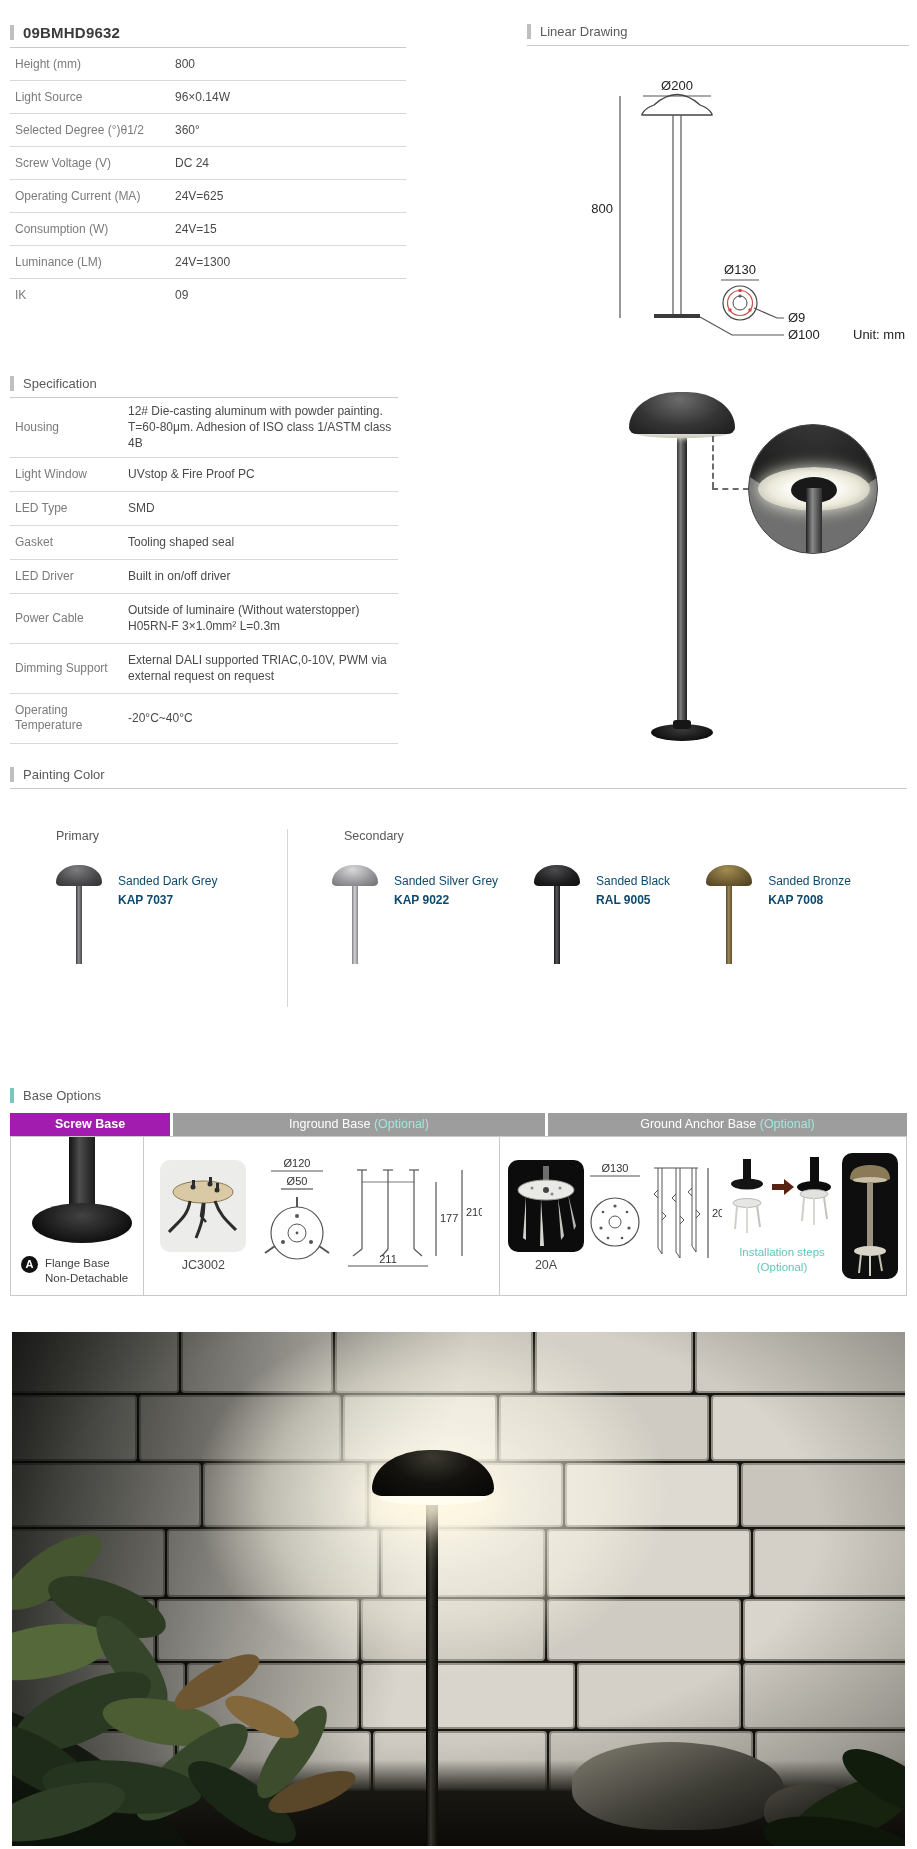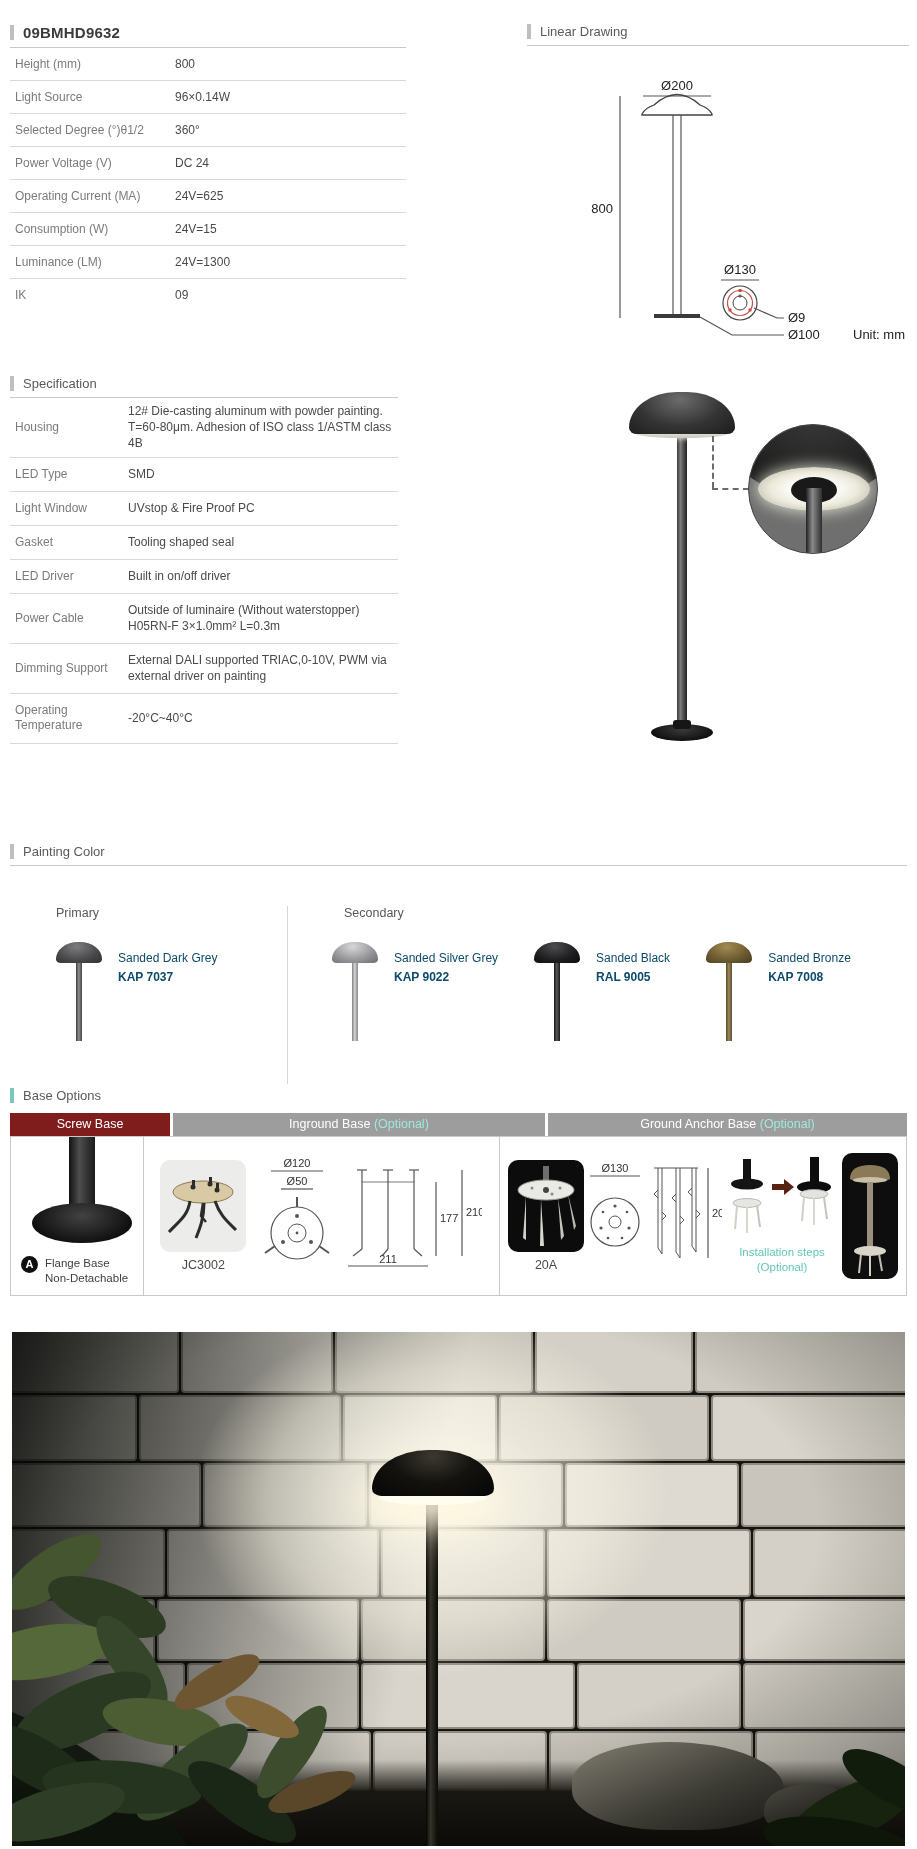--- a/index.html
+++ b/index.html
@@ -20,21 +20,21 @@
   .kv-label { width:160px; flex:none; color:#7b7b7b; font-size:12px; line-height:1.25; }
   .kv-value { color:#4a4a4a; font-size:12px; line-height:1.35; }
   .spec .kv-label { width:113px; }
   .spec .kv-row { min-height:34px; }
   .spec .kv-row.tall { min-height:50px; }
 
   #param-block { position:absolute; left:10px; top:24px; width:396px; }
   #linear-block { position:absolute; left:527px; top:24px; width:382px; }
   #spec-block { position:absolute; left:10px; top:376px; width:388px; }
   #render-block { position:absolute; left:527px; top:336px; width:390px; height:420px; }
-  #painting-block { position:absolute; left:10px; top:844px; width:897px; }
+  #painting-block { position:absolute; left:10px; top:767px; width:897px; }
   #base-block { position:absolute; left:10px; top:1088px; width:897px; }
   #photo-block { position:absolute; left:12px; top:1332px; width:893px; height:514px; background:#15140f; overflow:hidden; }
 
   
   .render-dome { position:absolute; left:102px; top:56px; width:106px; height:42px;
     border-radius:53px 53px 9px 9px / 40px 40px 7px 7px;
     background:radial-gradient(ellipse at 48% 18%, #6c6c6c 0%, #343434 55%, #1c1c1c 100%); }
   .render-glow { position:absolute; left:109px; top:93px; width:92px; height:9px; border-radius:50%;
     background:linear-gradient(#f4f4ee,#c8c8c0); box-shadow:0 1px 5px rgba(250,250,240,0.8); }
   .render-pole { position:absolute; left:150px; top:98px; width:10px; height:292px;
@@ -75,21 +75,21 @@
   .c-black .mini-pole { background:linear-gradient(90deg,#141416,#59595b 45%,#19191b); }
   .c-bronze .mini-dome { background:radial-gradient(ellipse at 45% 22%, #a28c52, #6b5930 60%, #483c1f); }
   .c-bronze .mini-pole { background:linear-gradient(90deg,#554827,#9c8957 45%,#5c4f2e); }
   .swatch-text { padding-top:7px; font-size:12px; color:#0c4a6e; line-height:1.55; white-space:nowrap; }
   .swatch-code { font-weight:bold; }
 
   
   .base-head { margin-bottom:6px; border-bottom:none; padding-bottom:4px;text-align:center; }
   .base-headers { display:flex; gap:3px; }
   .bh { height:23px; line-height:23px; text-align:center; color:#fff; font-size:12.5px; }
-  .bh-screw { width:164px; background:#7f1d1d; }
+  .bh-screw { width:164px; background:#a21caf;font-weight:bold; }
   .bh-inground { width:381px; background:#9d9d9d; }
   .bh-anchor { width:368px; background:#9d9d9d; }
   .opt { color:#9fe8dd; }
   .base-body { display:flex; border:1px solid #c9c9c9; height:160px; background:#fff; }
   .bb { position:relative; height:100%; }
   .bb-screw { width:143px; border-right:1px solid #c9c9c9; }
   .bb-inground { width:382px; border-right:1px solid #c9c9c9; display:flex; align-items:center; justify-content:space-around; padding:0 10px; }
   .bb-anchor { flex:1; display:flex; align-items:center; justify-content:space-between; padding:0 8px; gap:2px; }
   .screw-pole { position:absolute; left:58px; top:0; width:26px; height:82px;
     background:linear-gradient(90deg,#121212,#4d4d4d 40%,#1b1b1b); }
@@ -147,21 +147,21 @@
         </div>
       <div class="kv-row">
           <span class="kv-label">Light Source</span>
           <span class="kv-value">96×0.14W</span>
         </div>
       <div class="kv-row">
           <span class="kv-label">Selected Degree (°)θ1/2</span>
           <span class="kv-value">360°</span>
         </div>
       <div class="kv-row">
-          <span class="kv-label">Power Voltage (V)</span>
+          <span class="kv-label">Screw Voltage (V)</span>
           <span class="kv-value">DC 24</span>
         </div>
       <div class="kv-row">
           <span class="kv-label">Operating Current (MA)</span>
           <span class="kv-value">24V=625</span>
         </div>
       <div class="kv-row">
           <span class="kv-label">Consumption (W)</span>
           <span class="kv-value">24V=15</span>
         </div>
@@ -220,42 +220,42 @@
     <div class="sec-head">
       <span class="sec-bar"></span>
       <span class="sec-title">Specification</span>
     </div>
     <div>
       <div class="kv-row tall">
           <span class="kv-label">Housing</span>
           <span class="kv-value">12# Die-casting aluminum with powder painting. T=60-80μm. Adhesion of ISO class 1/ASTM class 4B</span>
         </div>
       <div class="kv-row">
+          <span class="kv-label">Light Window</span>
+          <span class="kv-value">UVstop &amp; Fire Proof PC</span>
+        </div>
+      <div class="kv-row">
           <span class="kv-label">LED Type</span>
           <span class="kv-value">SMD</span>
-        </div>
-      <div class="kv-row">
-          <span class="kv-label">Light Window</span>
-          <span class="kv-value">UVstop &amp; Fire Proof PC</span>
         </div>
       <div class="kv-row">
           <span class="kv-label">Gasket</span>
           <span class="kv-value">Tooling shaped seal</span>
         </div>
       <div class="kv-row">
           <span class="kv-label">LED Driver</span>
           <span class="kv-value">Built in on/off driver</span>
         </div>
       <div class="kv-row tall">
           <span class="kv-label">Power Cable</span>
           <span class="kv-value">Outside of luminaire (Without waterstopper) H05RN-F 3×1.0mm² L=0.3m</span>
         </div>
       <div class="kv-row tall">
           <span class="kv-label">Dimming Support</span>
-          <span class="kv-value">External DALI supported TRIAC,0-10V, PWM via external driver on painting</span>
+          <span class="kv-value">External DALI supported TRIAC,0-10V, PWM via external request on request</span>
         </div>
       <div class="kv-row tall">
           <span class="kv-label">Operating Temperature</span>
           <span class="kv-value">-20°C~40°C</span>
         </div>
     </div>
   </div>
 
   <div id="render-block">
     <div class="render-pole"></div>

